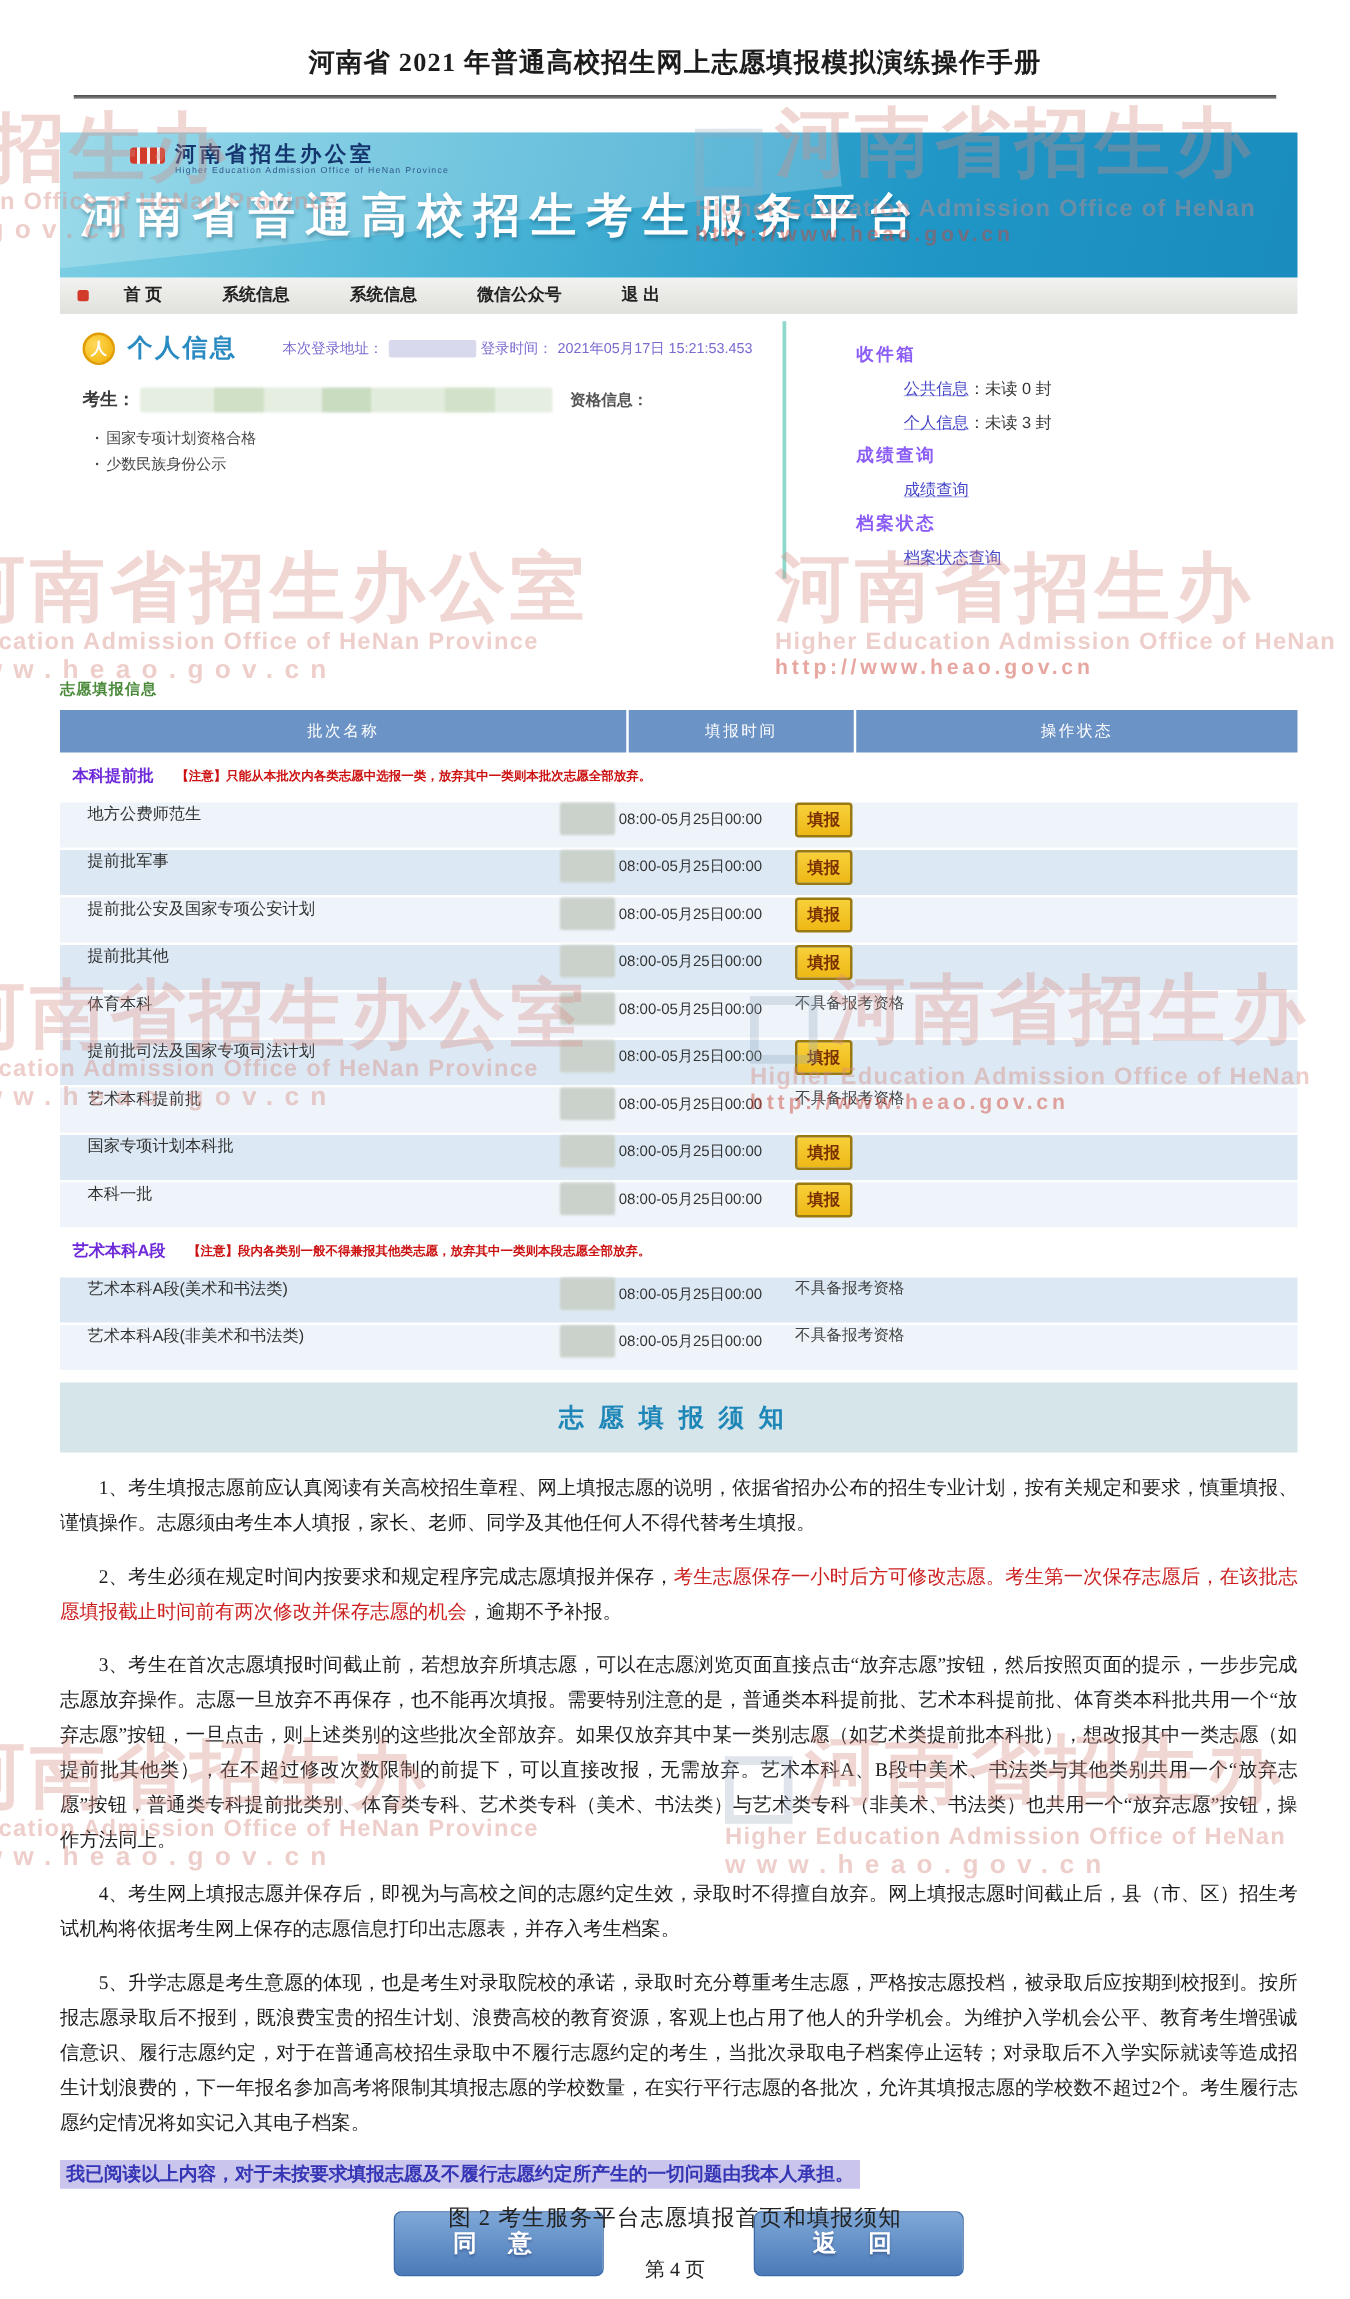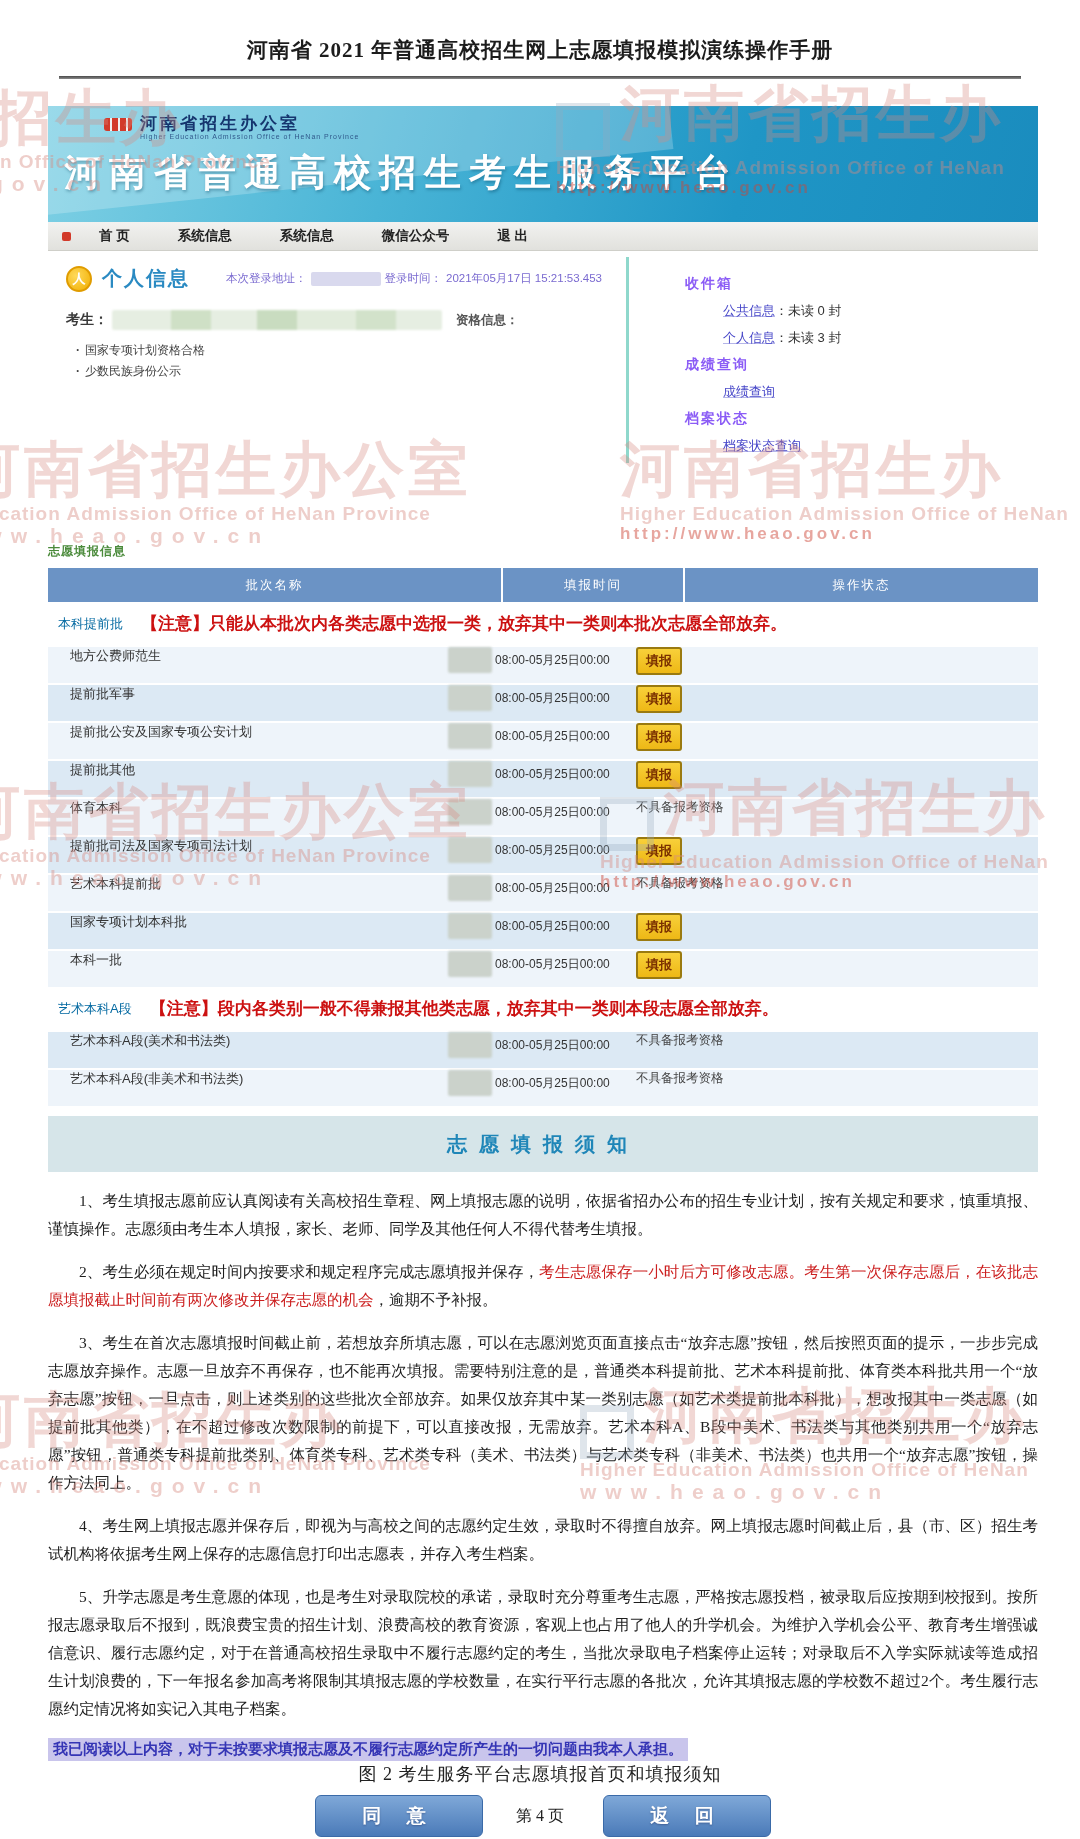--- a/index.html
+++ b/index.html
@@ -53,22 +53,22 @@
   .sb-row{font-size:13px;margin:9px 0 9px 38px;white-space:nowrap;}
   .sb-link{color:#4646c8;cursor:pointer;text-decoration:underline;text-decoration-color:rgba(70,70,200,.4);}
   .sb-suffix{color:#333;}
   
   .tbl-label{margin-top:74px;font-size:12px;font-weight:bold;color:#4a8a3a;letter-spacing:1px;}
   .tbl{margin-top:8px;background:#fff;font-size:13px;}
   .thead{display:flex;gap:2px;background:#fff;}
   .th{background:#6b93c5;color:#fff;font-size:12.5px;line-height:34px;text-align:center;letter-spacing:2px;}
   .th1{width:453px;} .th2{width:180px;} .th3{flex:1;}
   .note-row{display:flex;align-items:center;background:#fff;padding:10px 0 10px 10px;}
-  .note-name{font-weight:normal;color:#0369a1;font-size:13px;white-space:nowrap;}
-  .note-text{color:#cc1111;font-size:17px;margin-left:18px;font-weight:bold;}
+  .note-name{font-weight:bold;color:#6d28d9;font-size:13px;white-space:nowrap;}
+  .note-text{color:#cc1111;font-size:10px;margin-left:18px;font-weight:bold;}
   .trow{display:flex;align-items:flex-start;min-height:36px;margin-top:2px;}
   .trow.alt0{background:#eef4fa;} .trow.alt1{background:#dce9f4;}
   .c1{width:400px;padding-left:22px;box-sizing:border-box;color:#333;font-size:13px;}
   .c2{width:180px;display:flex;align-items:center;font-size:12px;color:#333;white-space:nowrap;}
   .tredact{display:inline-block;width:44px;height:26px;background:#cbd2cb;border-radius:2px;margin-right:3px;filter:blur(1px);}
   .c3{flex:1;padding-left:8px;}
   .fill-btn{display:inline-block;background:linear-gradient(#f8d03a,#eeb816);border:2px solid #9a7a10;
             border-radius:3px;color:#7a3000;font-weight:bold;font-size:13px;padding:3px 8px;cursor:pointer;
             font-family:inherit;}
   .status{color:#444;font-size:12.5px;}
@@ -76,23 +76,23 @@
   .notice-band{margin-top:10px;background:#d6e5e9;height:56px;display:flex;align-items:center;justify-content:center;}
   .notice-title{color:#1f86b8;font-size:20px;font-weight:bold;letter-spacing:12px;}
   .paras{margin-top:6px;font-family:"Liberation Serif","DejaVu Serif",serif;font-size:15.5px;
          line-height:28px;color:#1d1d1d;text-align:justify;}
   .paras p{margin:15px 0;text-indent:2em;}
   .red{color:#cc2020;}
   .agree-line{margin-top:4px;}
   .agree-text{display:inline-block;background:#c9c5ec;color:#3535b5;font-weight:bold;font-size:15px;
               padding:2px 5px;font-family:"Liberation Serif","DejaVu Serif",serif;}
   .btn-row{margin-top:18px;display:flex;justify-content:center;gap:120px;}
-  .blue-btn{width:168px;height:42px;border-radius:6px;border:1px solid #3a6aa8;cursor:pointer;
+  .blue-btn{width:168px;height:52px;border-radius:6px;border:1px solid #3a6aa8;cursor:pointer;
             background:linear-gradient(#7fa8d8,#4a7ab8);color:#fff;font-size:19px;font-weight:bold;
-            letter-spacing:10px;font-family:inherit;text-shadow:0 1px 2px rgba(0,0,50,.3);margin-top:16px;}
+            letter-spacing:10px;font-family:inherit;text-shadow:0 1px 2px rgba(0,0,50,.3);}
   
   .wm{position:absolute;pointer-events:none;z-index:9;white-space:nowrap;line-height:1.12;}
   .wm .cn{font-size:60px;font-weight:bold;color:rgba(214,138,128,0.34);letter-spacing:4px;}
   .wm .en{font-size:19px;font-weight:bold;color:rgba(214,138,128,0.42);letter-spacing:1px;}
   .wm .www{font-size:21px;font-weight:bold;color:rgba(214,138,128,0.42);letter-spacing:9px;}
   .wm .url{font-size:17px;font-weight:bold;color:rgba(205,70,55,0.48);letter-spacing:3px;}
   .ghostbox{display:inline-block;width:54px;height:54px;border:7px solid rgba(150,170,190,.30);
             vertical-align:middle;margin-right:10px;box-sizing:border-box;}
 </style>
 </head>

